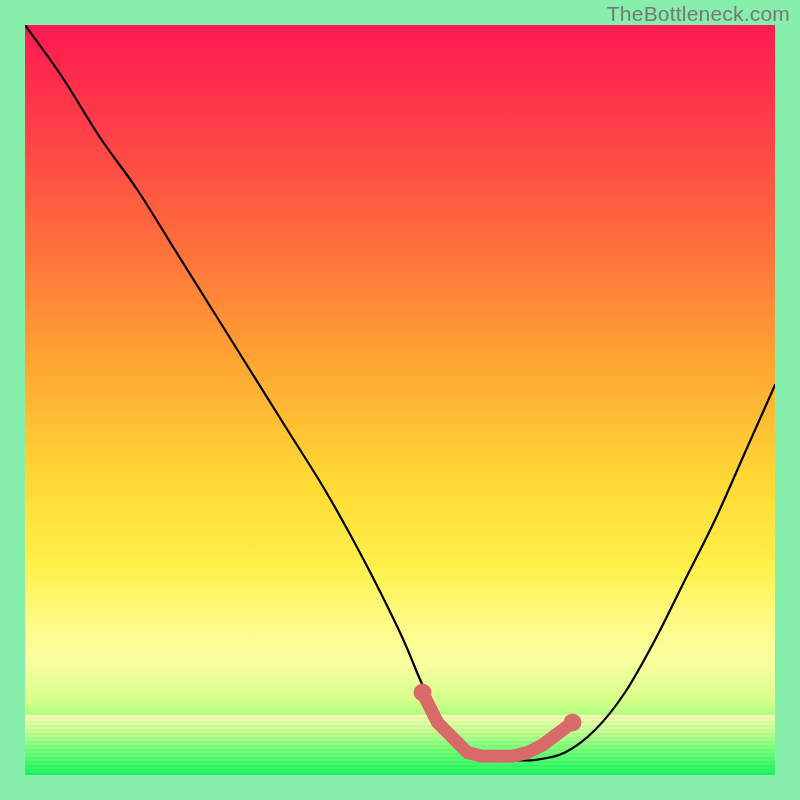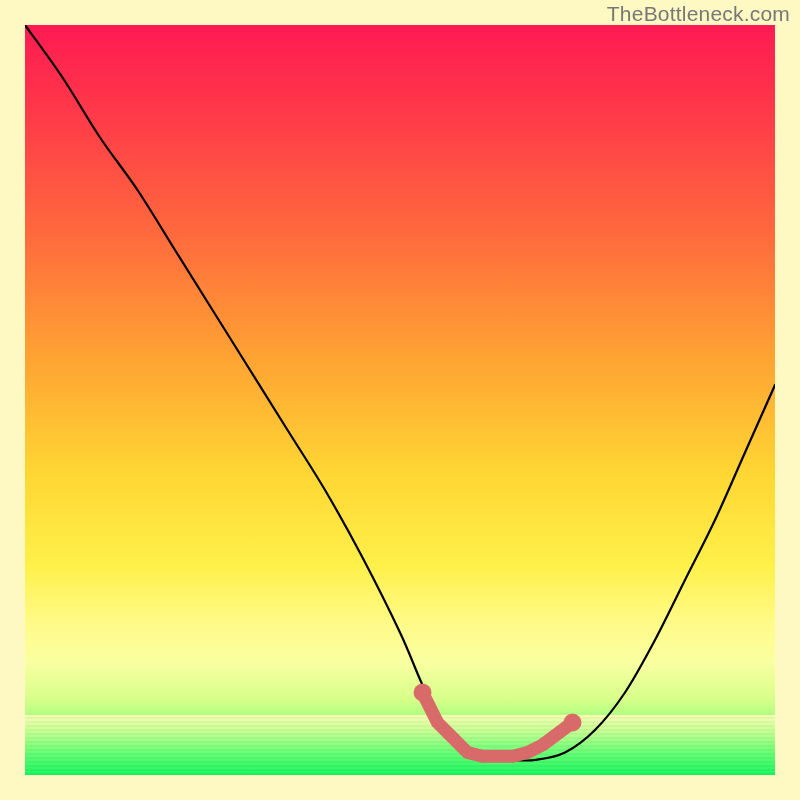--- a/index.html
+++ b/index.html
@@ -8,21 +8,21 @@
     width: 800px;
     height: 800px;
     background: #000;
     overflow: hidden;
     font-family: Arial, Helvetica, sans-serif;
   }
   .frame {
     position: relative;
     width: 800px;
     height: 800px;
-    background: #fef9c3;
+    background: #86efac;
   }
   .plot-area {
     position: absolute;
     left: 25px;
     top: 25px;
     width: 750px;
     height: 750px;
     
     background: linear-gradient(
       to bottom,

